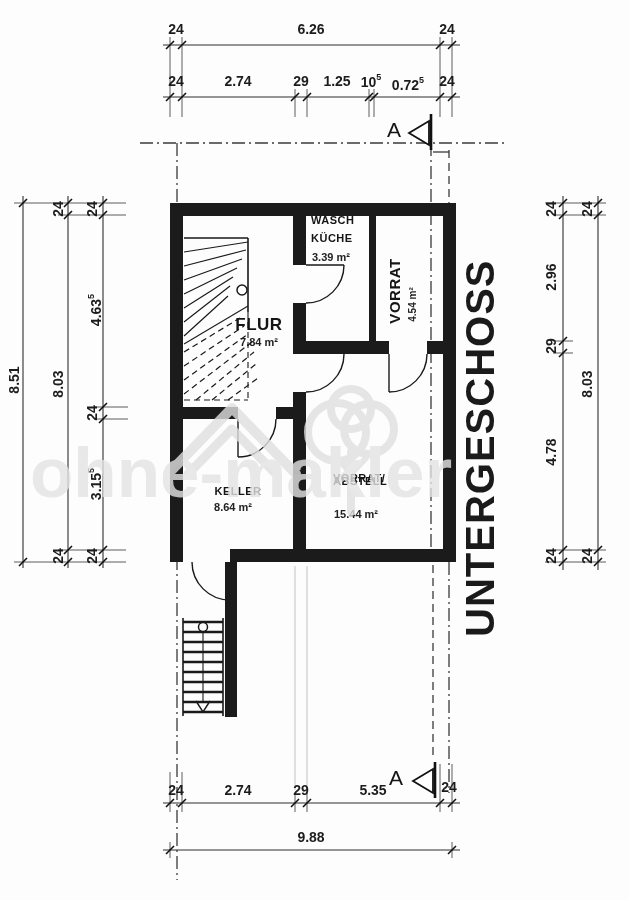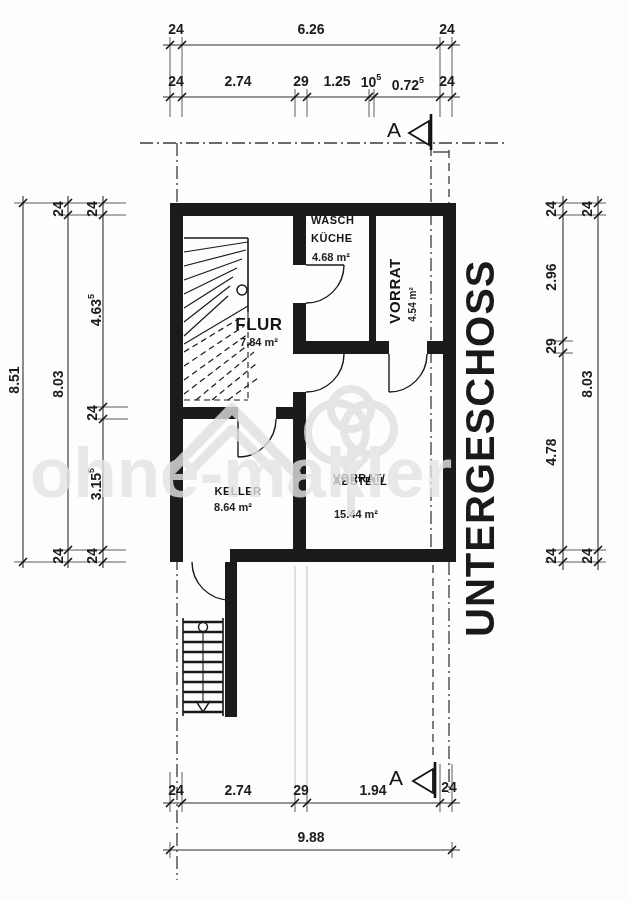--- a/index.html
+++ b/index.html
@@ -117,21 +117,21 @@
   <div class="wall" style="left:369px;top:203px;width:7px;height:138px;"></div>
   <div class="wall" style="left:293px;top:341px;width:96px;height:13px;"></div>
   <div class="wall" style="left:427px;top:341px;width:16px;height:13px;"></div>
   <div class="wall" style="left:293px;top:392px;width:13px;height:157px;"></div>
   <div class="wall" style="left:183px;top:407px;width:55px;height:12px;"></div>
   <div class="wall" style="left:276px;top:407px;width:17px;height:12px;"></div>
   <div class="wall" style="left:225px;top:562px;width:12px;height:155px;"></div>
 
   <div class="room-name" style="left:311px;top:211px;">WASCH</div>
   <div class="room-name" style="left:311px;top:229px;">KÜCHE</div>
-  <div class="room-area" style="left:312px;top:251px;">4.68 m²</div>
+  <div class="room-area" style="left:312px;top:251px;">3.39 m²</div>
 
   <div class="room-name rot ctr" style="left:350px;top:282px;width:90px;font-size:15px;">VORRAT</div>
   <div class="room-area rot ctr" style="left:382px;top:299px;width:60px;font-size:10px;">4.54 m²</div>
 
   <div class="room-name ctr" style="left:219px;top:316px;width:80px;font-size:17px;">FLUR</div>
   <div class="room-area ctr" style="left:219px;top:336px;width:80px;">7.84 m²</div>
 
   <div class="room-name ctr" style="left:188px;top:482px;width:100px;">KELLER</div>
   <div class="room-area ctr" style="left:193px;top:501px;width:80px;text-align:center;">8.64 m²</div>
 
@@ -171,21 +171,21 @@
   <div class="dim rot" style="left:521px;top:337px;">29</div>
   <div class="dim rot" style="left:521px;top:443px;">4.78</div>
   <div class="dim rot" style="left:521px;top:547px;">24</div>
   <div class="dim rot" style="left:557px;top:200px;">24</div>
   <div class="dim rot" style="left:557px;top:375px;">8.03</div>
   <div class="dim rot" style="left:557px;top:547px;">24</div>
 
   <div class="dim" style="left:146px;top:781px;">24</div>
   <div class="dim" style="left:208px;top:781px;">2.74</div>
   <div class="dim" style="left:271px;top:781px;">29</div>
-  <div class="dim" style="left:343px;top:781px;">1.94</div>
+  <div class="dim" style="left:343px;top:781px;">5.35</div>
   <div class="dim" style="left:419px;top:778px;">24</div>
   <div class="dim" style="left:281px;top:828px;">9.88</div>
 
   <div id="watermark">
     <svg class="abs" style="left:0;top:0" width="629" height="900" viewBox="0 0 629 900">
       <g stroke="#e0e0e0" fill="none" stroke-linejoin="round" stroke-linecap="round">
         <path d="M168,474 L232,408 L296,474" stroke-width="10"></path>
         <path d="M188,474 L232,429 L276,474" stroke-width="9"></path>
         <circle cx="337" cy="432" r="29" stroke-width="8"></circle>
         <circle cx="369" cy="429" r="25" stroke-width="8"></circle>

